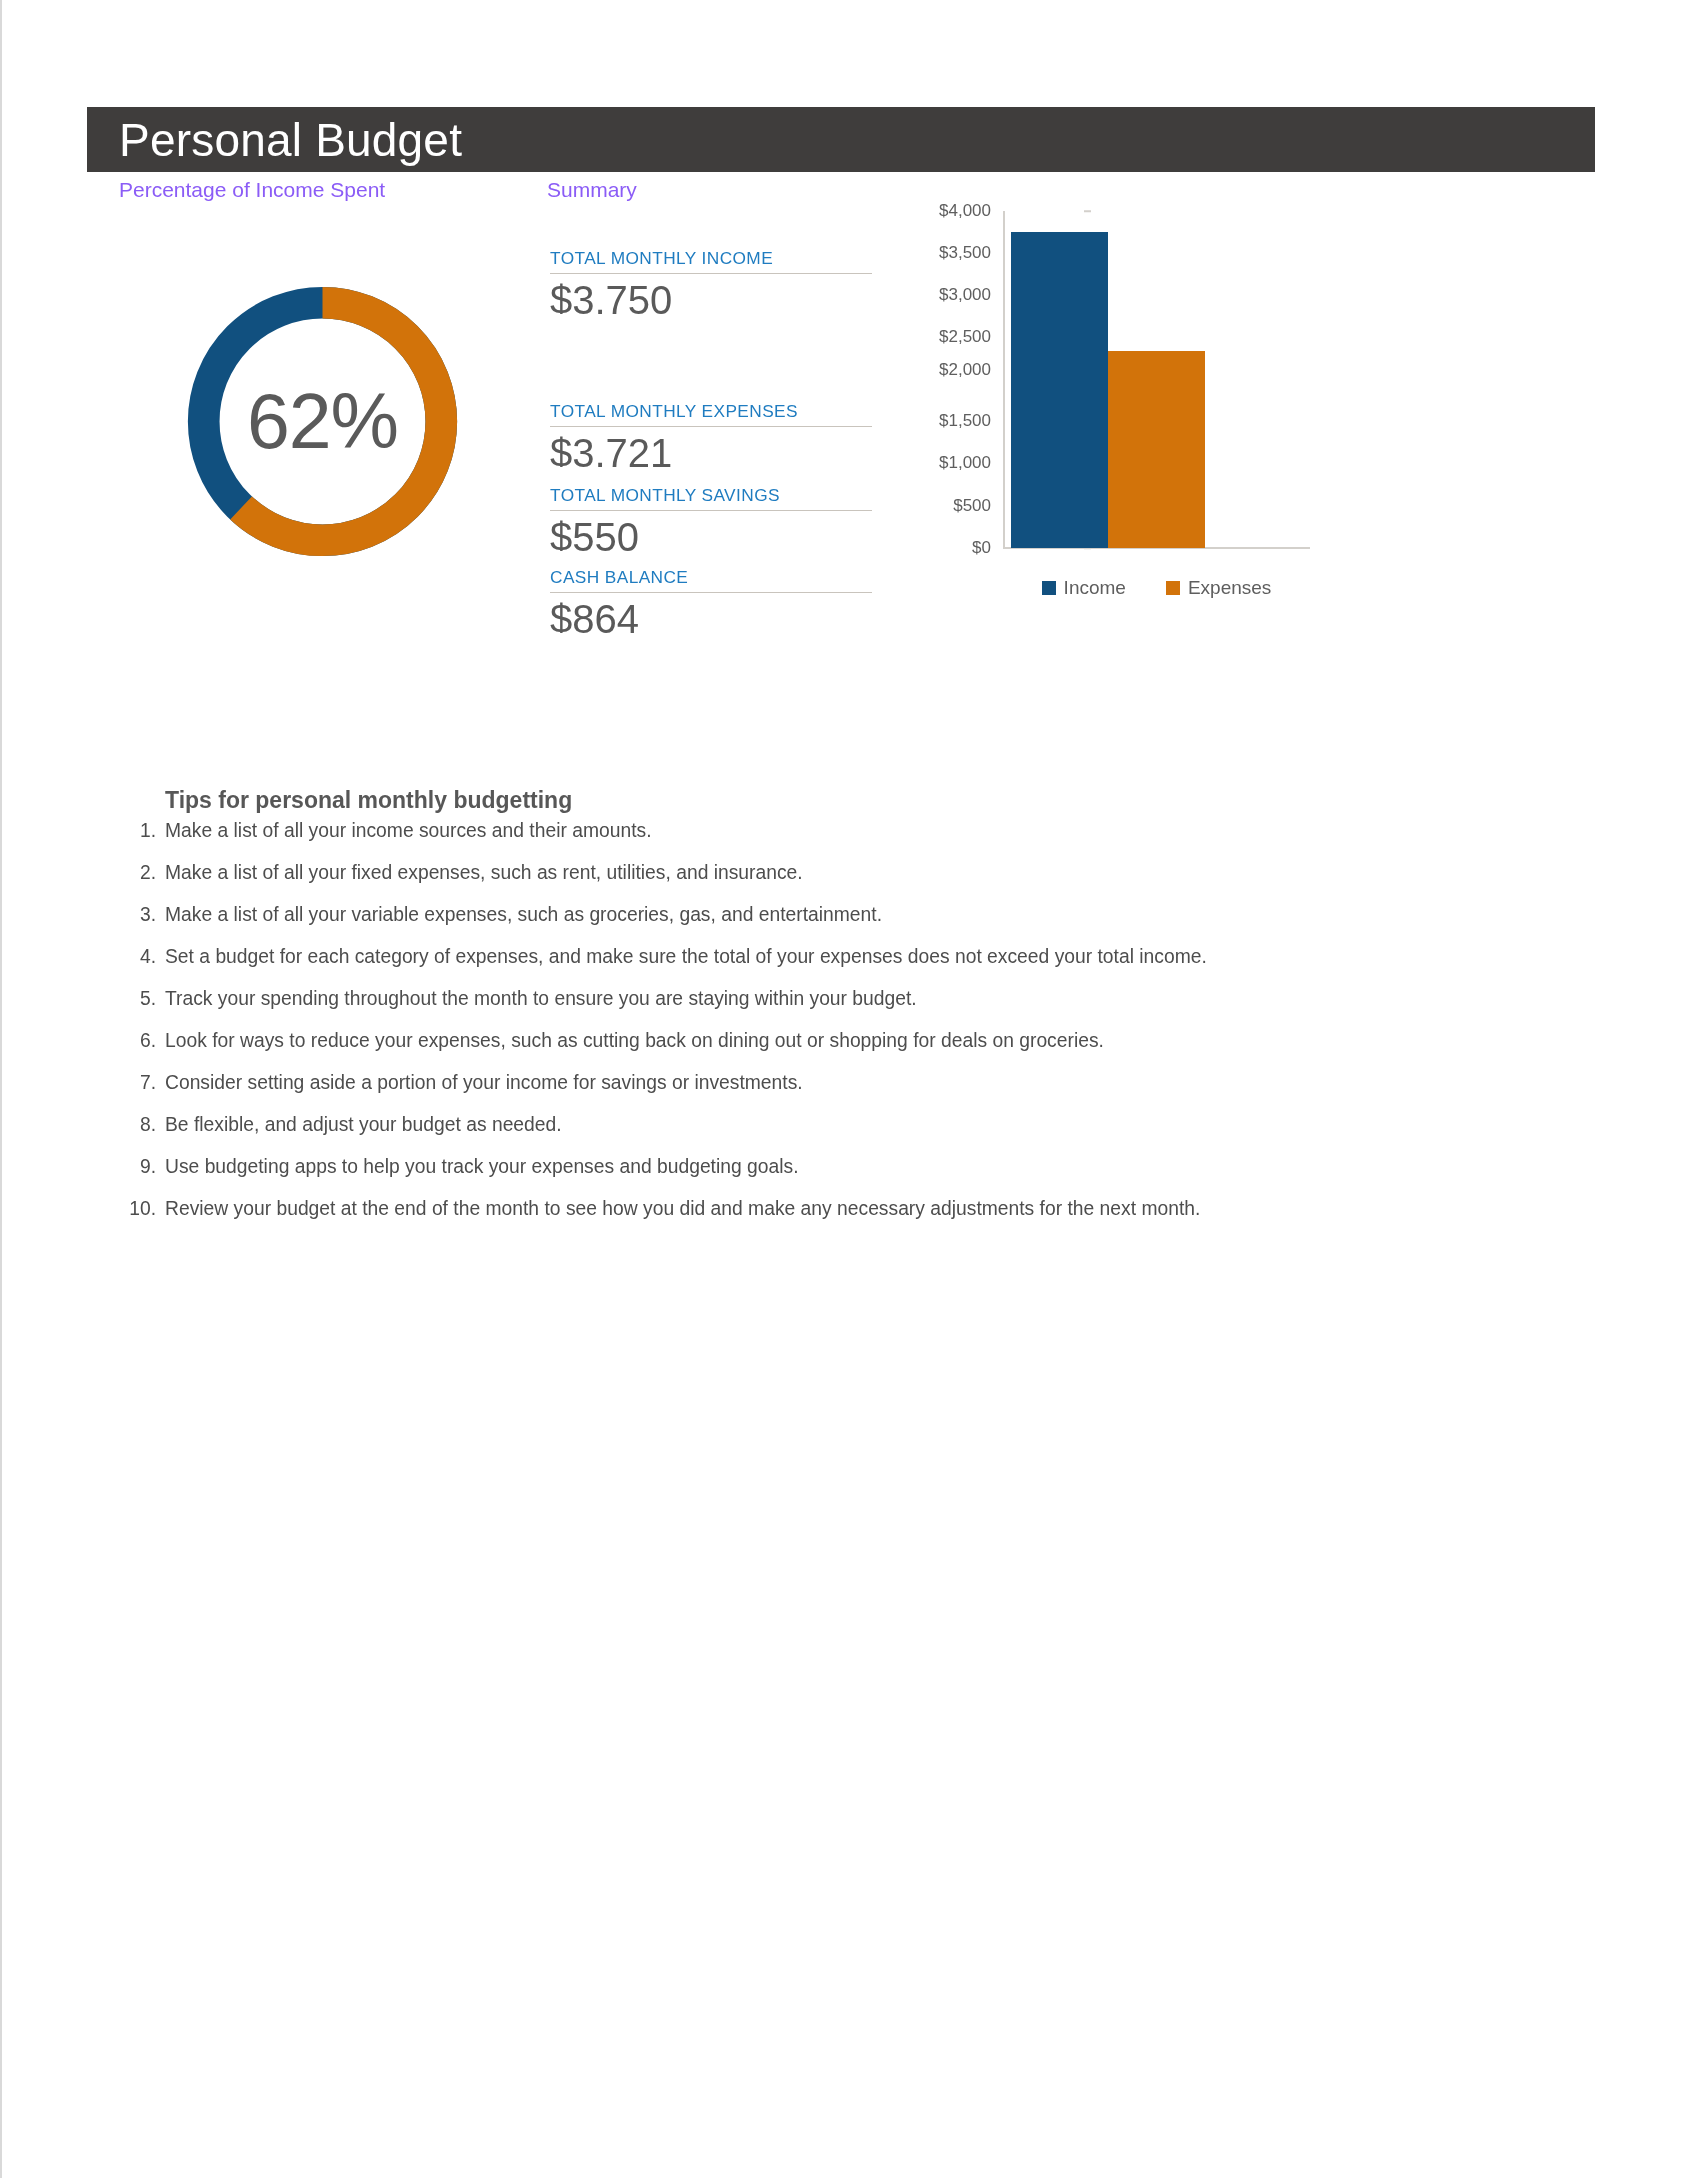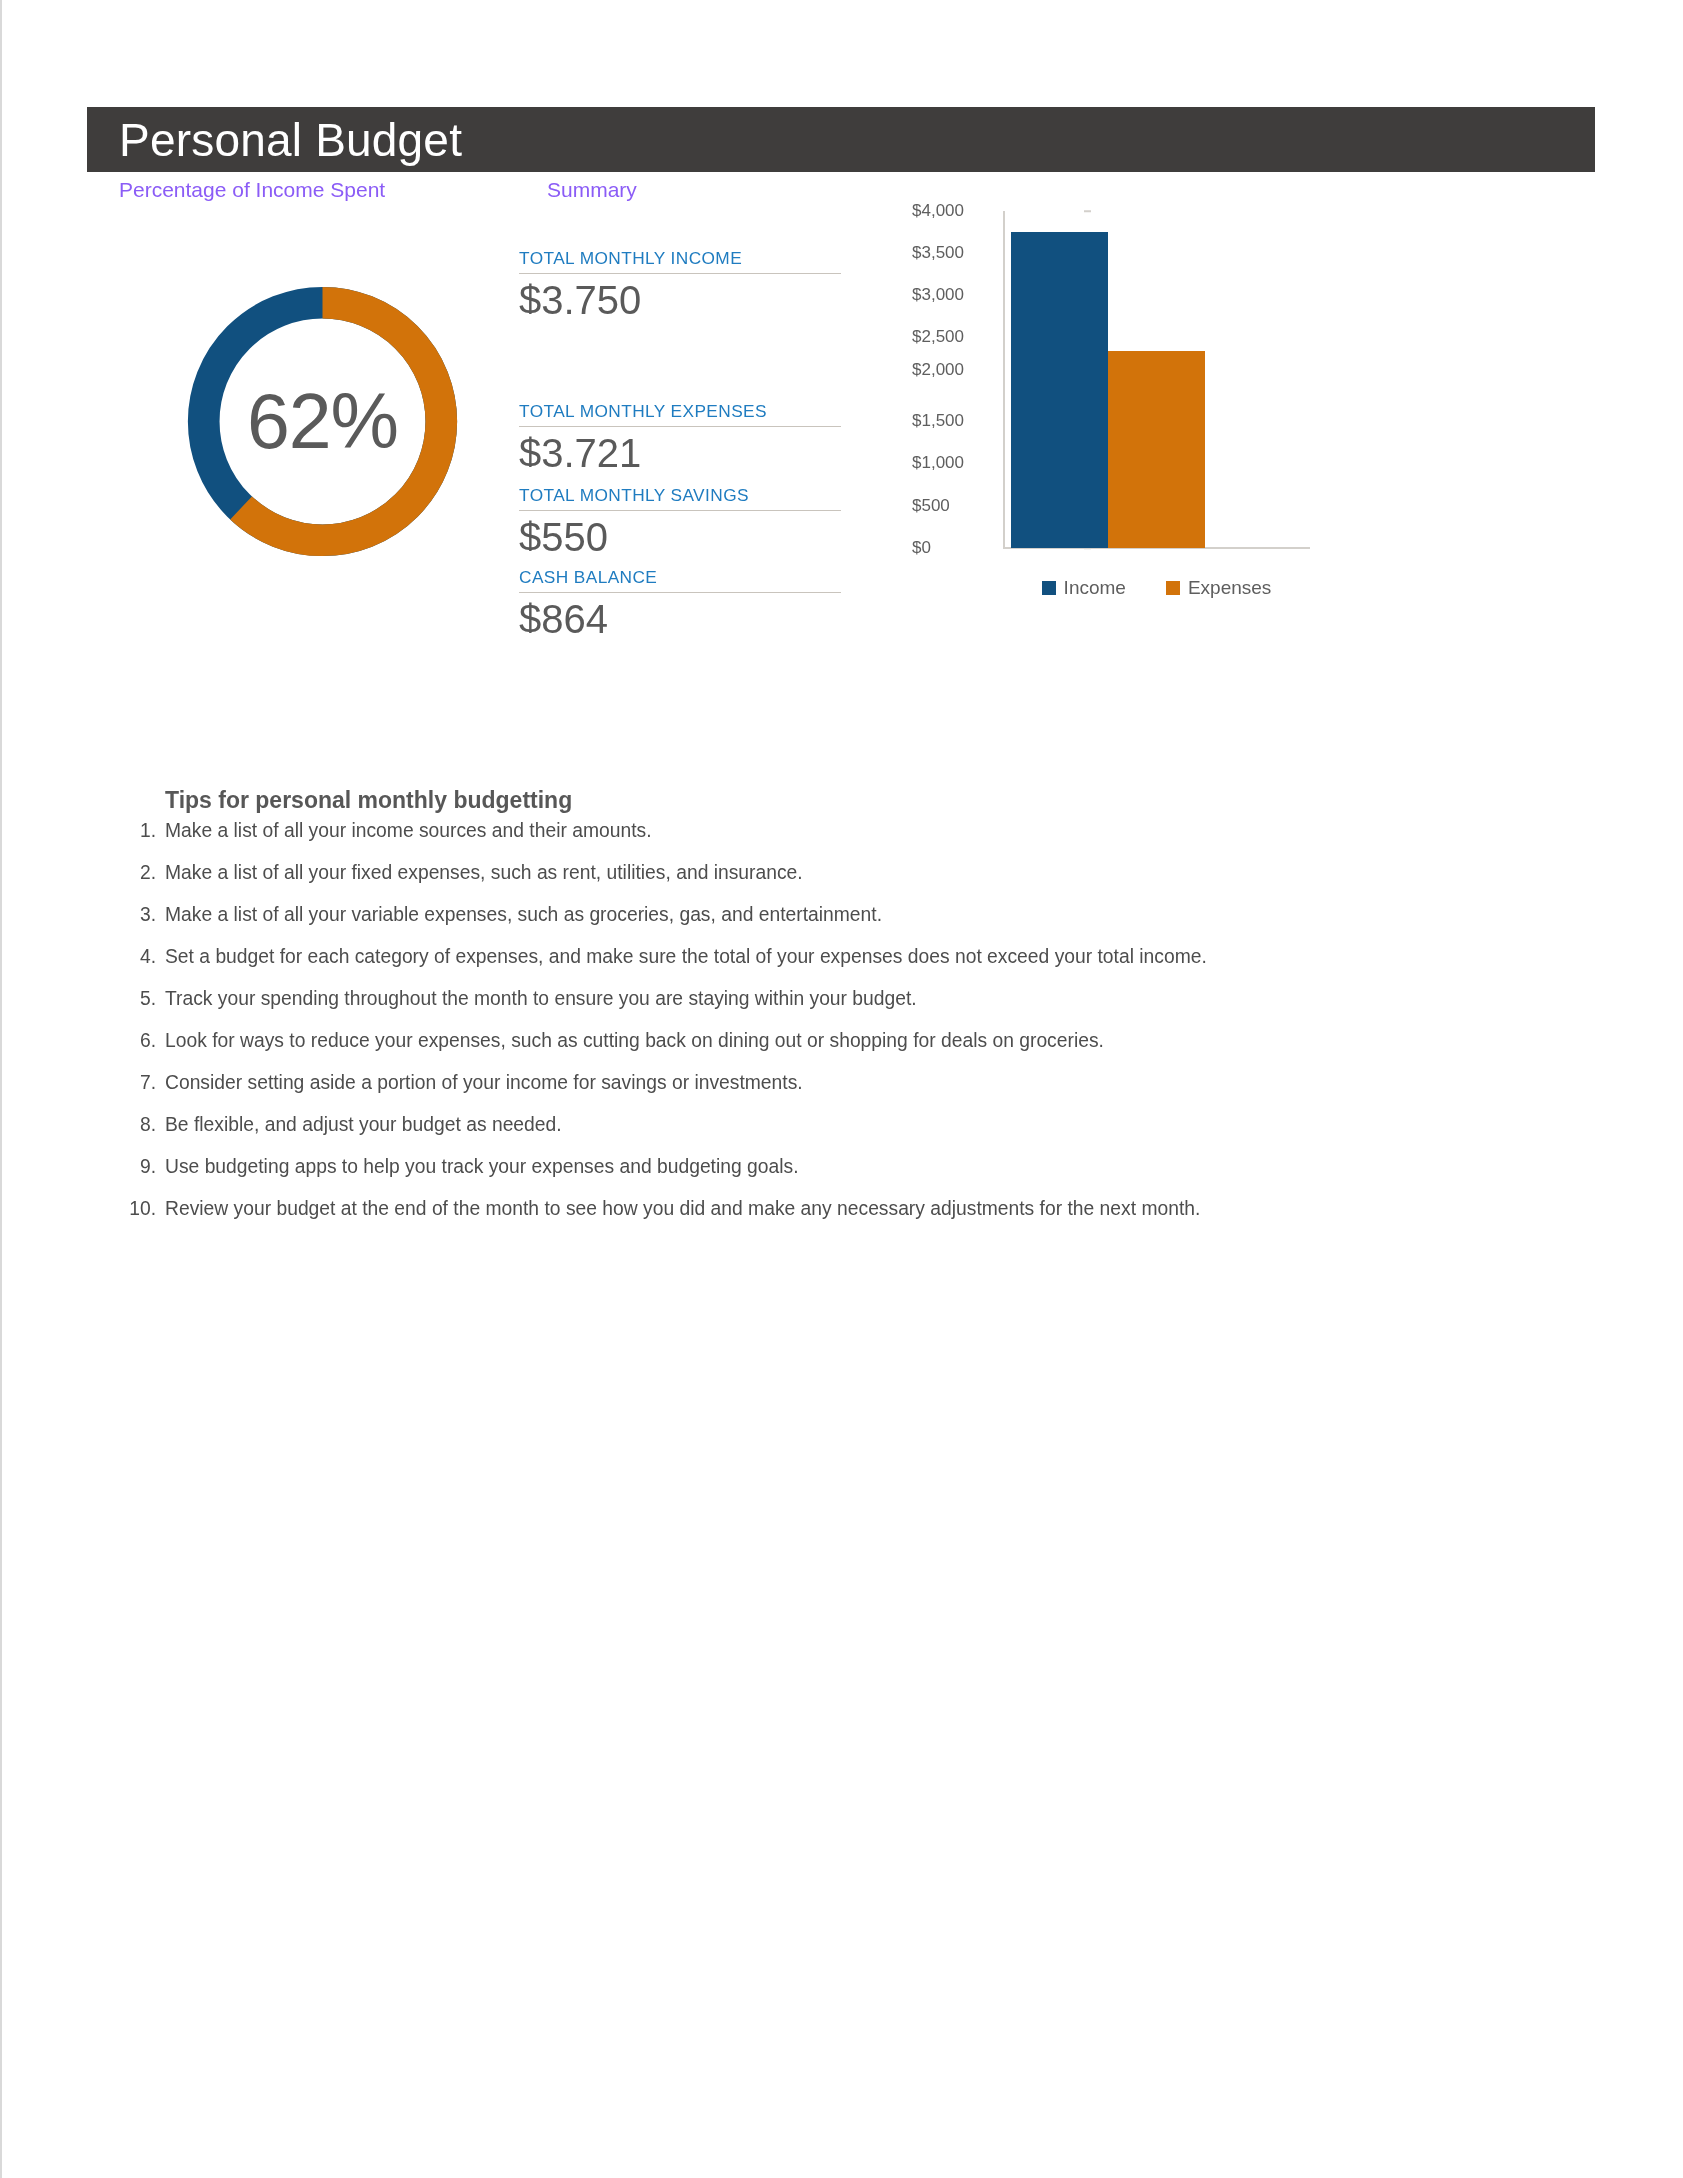--- a/index.html
+++ b/index.html
@@ -60,21 +60,21 @@
     left: 0; top: 0;
     width: 293px; height: 293px;
     display: flex; align-items: center; justify-content: center;
     color: #5a5a5a;
     font-size: 77px;
     font-weight: 300;
     letter-spacing: -1px;
   }
 
   
-  .metric { position: absolute; left: 519px; width: 322px; }
+  .metric { position: absolute; left: 550px; width: 322px; }
   .metric-label {
     color: #1f7cc0;
     font-size: 17.3px;
     letter-spacing: 0.4px;
     padding-bottom: 4px;
     border-bottom: 1.5px solid #c9c4bd;
     white-space: nowrap;
   }
   .metric-value {
     color: #5a5a5a;
@@ -111,21 +111,21 @@
     width: 307px; height: 1.5px; background: #d3d0cb;
   }
   .ytick {
     position: absolute;
     right: 100%;
     transform: translateY(-50%);
     padding-right: 12px;
     color: #5e5e5e;
     font-size: 17px;
     white-space: nowrap;
-    text-align: left;
+    text-align: right;
     width: 91px;
   }
   .ytick-mark {
     position: absolute;
     left: 81px;
     width: 7px; height: 1.5px;
     background: #d3d0cb;
     transform: translateY(-50%);
   }
   .bars {

